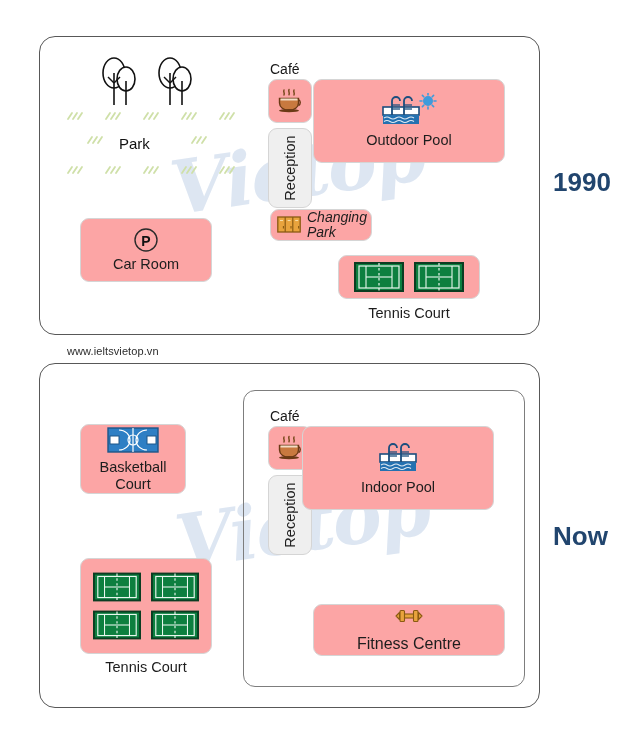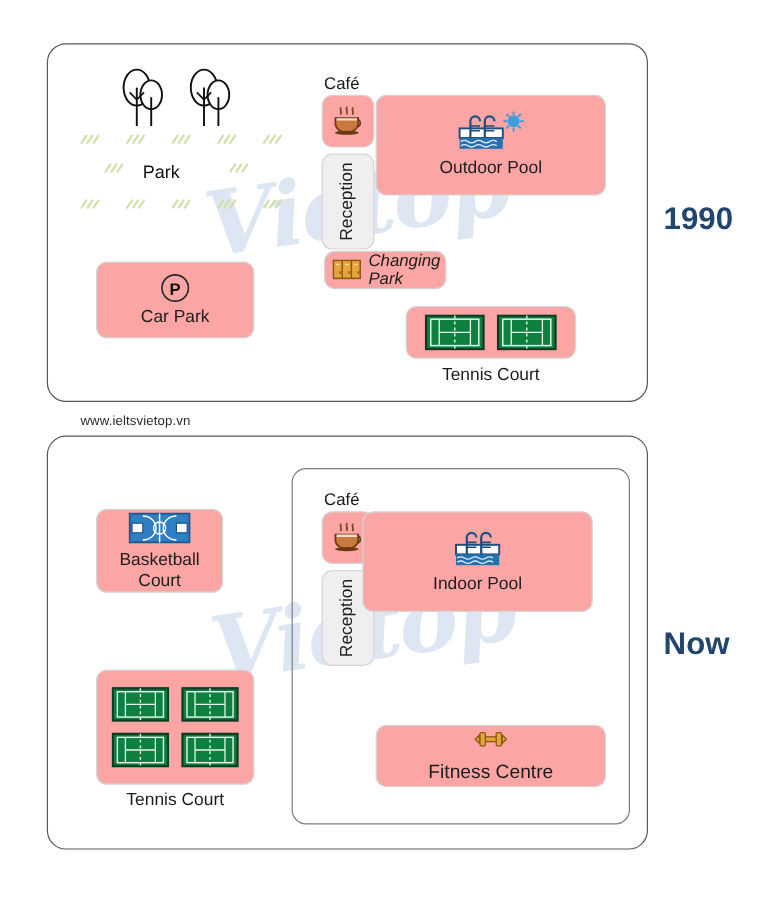--- a/index.html
+++ b/index.html
@@ -344,21 +344,21 @@
       </g>
     </svg>
     <span class="tile-label">Outdoor Pool</span>
   </div>
 
   <div class="tile" id="carpark-tile">
     <svg width="26" height="26" viewBox="0 0 26 26">
       <circle cx="13" cy="13" r="11" fill="none" stroke="#2b2b2b" stroke-width="1.4"></circle>
       <text x="13" y="18.5" text-anchor="middle" font-family="Liberation Sans, sans-serif" font-size="14" font-weight="700" fill="#111">P</text>
     </svg>
-    <span class="tile-label">Car Park</span>
+    <span class="tile-label">Car Room</span>
   </div>
 
   <div class="tile" id="changing-1990">
     <svg width="24" height="18" viewBox="0 0 24 18">
       <rect x="0.8" y="1" width="22.4" height="15" fill="#e8a33d" stroke="#8a5a12" stroke-width="1.3"></rect>
       <line x1="8.2" y1="1" x2="8.2" y2="16" stroke="#8a5a12" stroke-width="1.2"></line>
       <line x1="15.8" y1="1" x2="15.8" y2="16" stroke="#8a5a12" stroke-width="1.2"></line>
       <g stroke="#f6dca6" stroke-width="1.1">
         <line x1="3" y1="4.5" x2="6" y2="4.5"></line>
         <line x1="10.6" y1="4.5" x2="13.6" y2="4.5"></line>

